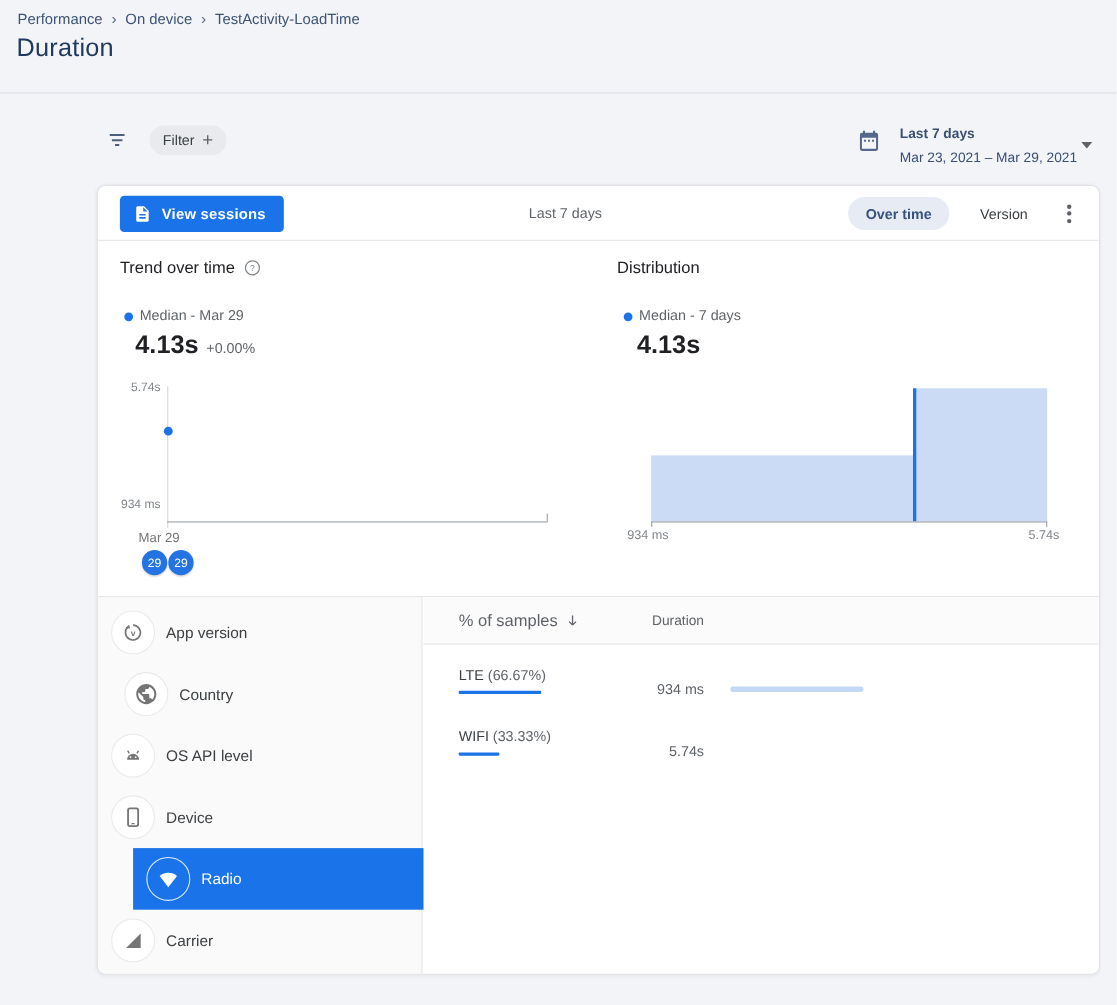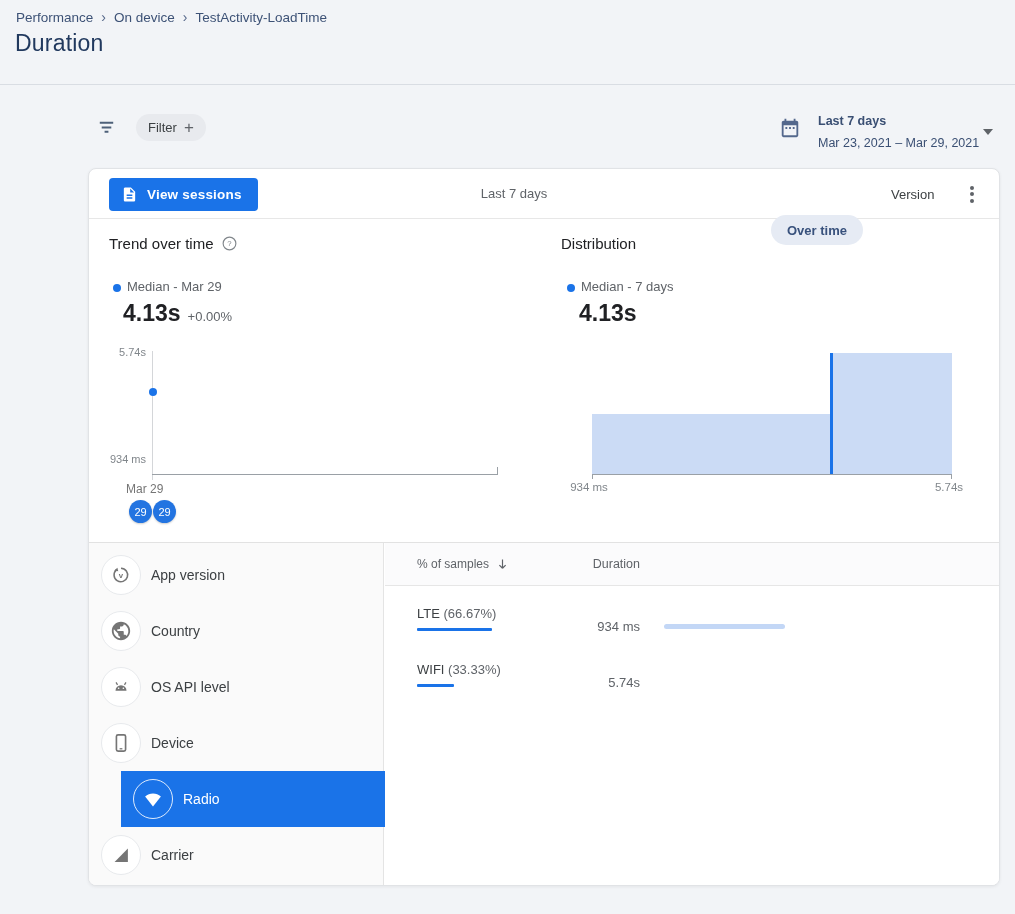--- a/index.html
+++ b/index.html
@@ -30,21 +30,21 @@
   .date-range { position:absolute; left:48px; top:28px; font-size:12.5px; color:#3a4f73; }
   .caret { position:absolute; left:213px; top:21px; width:0; height:0; border-left:5px solid transparent; border-right:5px solid transparent; border-top:6px solid #5f6368; }
 
   
   .card { position:absolute; left:88px; top:168px; width:912px; height:718px; background:#fff; border:1px solid #e1e3e6; border-radius:8px; box-shadow:0 1px 3px rgba(60,64,67,.08); overflow:hidden; }
 
   .card-header { position:absolute; left:0; top:0; width:100%; height:50px; border-bottom:1px solid #e7e7e7; }
   .btn-primary { position:absolute; left:20px; top:9px; height:33px; background:#1a73e8; color:#fff; border:none; border-radius:4px; display:flex; align-items:center; gap:9px; padding:0 16px 0 12px; font-family:inherit; font-size:13.5px; font-weight:700; letter-spacing:.2px; cursor:pointer; }
   .period-label { position:absolute; left:365px; top:17px; width:120px; text-align:center; font-size:13px; color:#5f6368; }
   .tab-pill { position:absolute; top:10px; height:30px; border-radius:15px; display:flex; align-items:center; padding:0 16px; font-size:13px; cursor:pointer; }
-  .tab-overtime { left:682px; background:#e6ebf4; color:#38517c; font-weight:700;margin-top:36px; }
+  .tab-overtime { left:682px; background:#e6ebf4; color:#38517c; font-weight:700; }
   .tab-version { left:786px; color:#3c4043; font-weight:500; }
   .overflow-menu { position:absolute; left:872px; top:14px; width:22px; height:22px; display:flex; flex-direction:column; align-items:center; justify-content:center; gap:2.5px; cursor:pointer; }
   .overflow-menu i { width:4px; height:4px; border-radius:50%; background:#5f6368; }
 
   
   .sec-title { position:absolute; font-size:15px; font-weight:500; color:#202124; display:flex; align-items:flex-start; gap:8px; }
   .legend-dot { position:absolute; width:8px; height:8px; border-radius:50%; background:#1a73e8; }
   .legend-label { position:absolute; font-size:13px; color:#5f6368; }
   .big-value { position:absolute; font-size:23px; font-weight:700; color:#202124; display:flex; align-items:baseline; gap:7px; }
   .big-value .delta { font-size:13px; font-weight:400; color:#5f6368; }
@@ -74,21 +74,21 @@
   .sidebar { position:absolute; left:0; top:374px; width:295px; height:344px; background:#fafafa; border-right:1px solid #e4e4e4; }
   .side-item { position:absolute; left:0; width:295px; height:56px; cursor:pointer; }
   .side-item .circ { position:absolute; left:12px; top:8px; width:40px; height:40px; border-radius:50%; background:#fff; border:1px solid #e8eaed; display:flex; align-items:center; justify-content:center; }
   .side-item .lbl { position:absolute; left:62px; top:0; line-height:56px; font-size:14px; color:#3c4043; }
   .side-item.selected { background:#1a73e8;margin-left:32px; }
   .side-item.selected .circ { background:transparent; border:1px solid rgba(255,255,255,.85); }
   .side-item.selected .lbl { color:#fff; font-weight:500; }
 
   .bk-table { position:absolute; left:296px; top:374px; width:616px; height:344px; background:#fff; }
   .bk-head { position:absolute; left:0; top:0; width:100%; height:43px; background:#fbfbfc; border-bottom:1px solid #e6e6e6; }
-  .bk-col1 { position:absolute; left:32px; top:0; line-height:43px; font-size:12px; color:#5f6368; display:flex; align-items:center; gap:6px; height:43px; cursor:pointer; }
+  .bk-col1 { position:absolute; left:32px; top:0; line-height:43px; font-size:15px; color:#5f6368; display:flex; align-items:center; gap:6px; height:43px; cursor:pointer; }
   .bk-col2 { position:absolute; left:175px; top:0; width:80px; line-height:43px; font-size:12.5px; color:#5f6368; text-align:right; }
   .row-label { position:absolute; left:32px; font-size:13px; color:#3c4043; cursor:pointer; }
   .row-label .pct { color:#5f6368; }
   .row-underline { position:absolute; left:32px; height:3px; background:#1a73e8; border-radius:1px; }
   .row-duration { position:absolute; left:175px; width:80px; font-size:13px; color:#5f6368; text-align:right; }
   .row-spark { position:absolute; left:279px; width:121px; height:5px; background:#c3d7f6; border-radius:2.5px; }
 
   svg { display:block; }
 </style>
 </head>
@@ -202,21 +202,21 @@
       <div class="side-item" style="top:4px;">
         <span class="circ">
           <svg viewBox="0 0 24 24" width="22" height="22">
               <path d="M7 6.4A7.4 7.4 0 1 0 12 4.6" fill="none" stroke="#757575" stroke-width="1.7"></path>
               <path d="M4.6 7.2l3.5-3 .9 3.8z" fill="#757575"></path>
               <text x="12" y="15.4" text-anchor="middle" font-size="8.5" font-weight="bold" fill="#757575" font-family="Liberation Sans, sans-serif">v</text>
             </svg>
         </span>
         <span class="lbl">App version</span>
       </div>
-      <div class="side-item" style="top:60px;">
+      <div class="side-item" style="top:60px;margin-left:12px;">
         <span class="circ">
           <svg viewBox="0 0 24 24" width="22" height="22" fill="#757575">
               <path d="M12 2C6.48 2 2 6.48 2 12s4.48 10 10 10 10-4.48 10-10S17.52 2 12 2zm-1 17.93c-3.95-.49-7-3.85-7-7.93 0-.62.08-1.21.21-1.79L9 15v1c0 1.1.9 2 2 2v1.93zm6.9-2.54c-.26-.81-1-1.39-1.9-1.39h-1v-3c0-.55-.45-1-1-1H8v-2h2c.55 0 1-.45 1-1V7h2c1.1 0 2-.9 2-2v-.41c2.93 1.19 5 4.06 5 7.41 0 2.08-.8 3.97-2.1 5.39z"></path>
             </svg>
         </span>
         <span class="lbl">Country</span>
       </div>
       <div class="side-item" style="top:116px;">
         <span class="circ">
           <svg viewBox="0 0 24 24" width="22" height="22">

